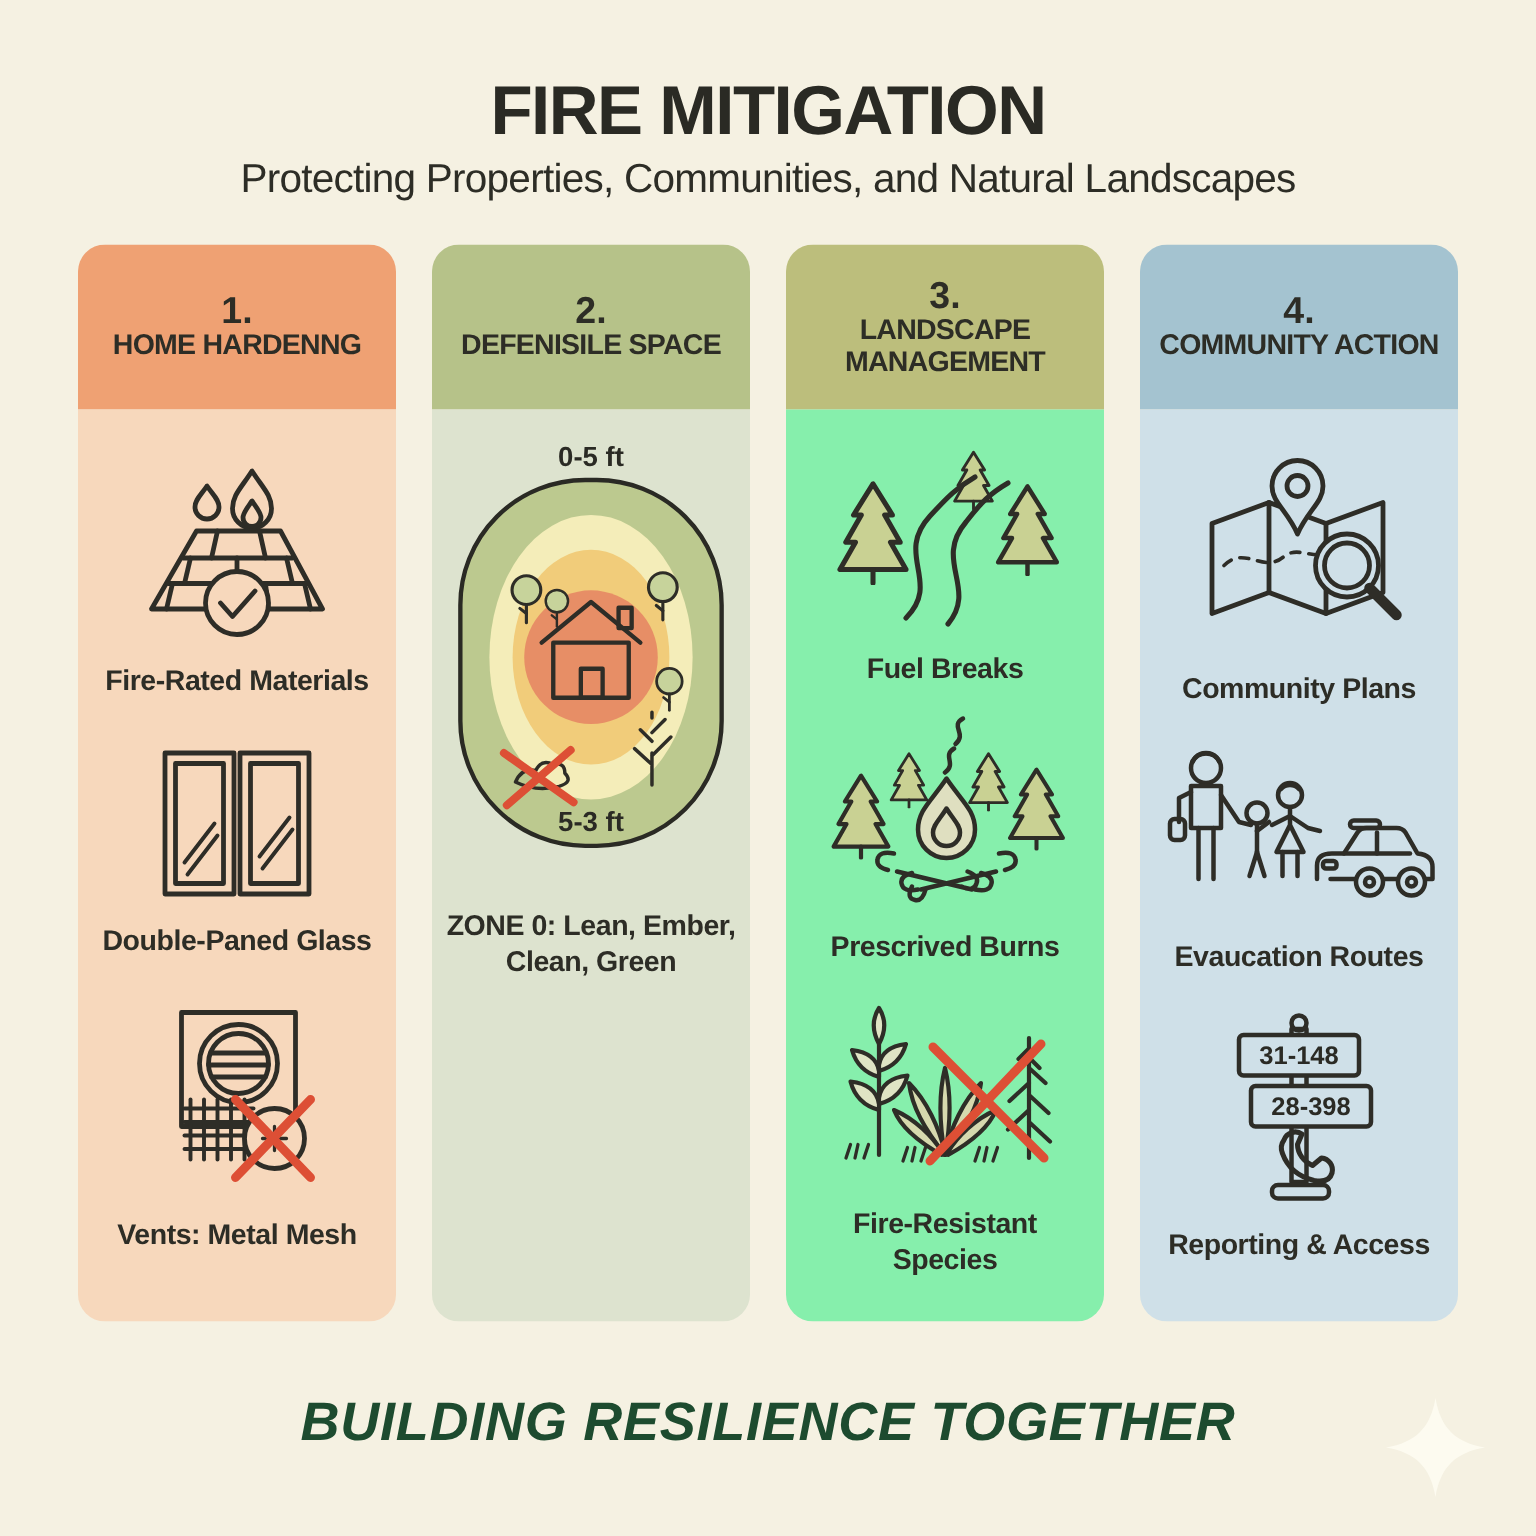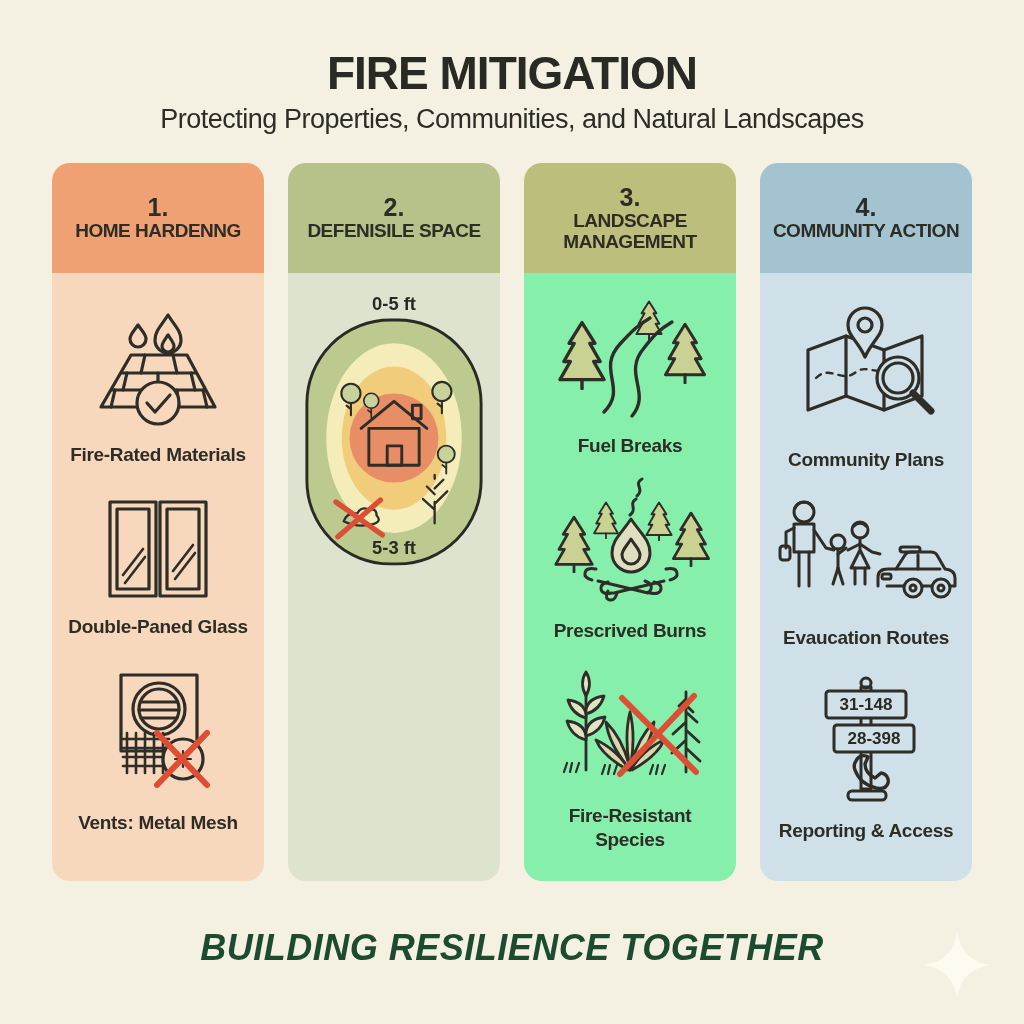--- a/index.html
+++ b/index.html
@@ -196,20 +196,21 @@
             <path d="M48 238 q4 -10 14 -8 q4 -8 12 -4 q8 -2 8 6 q6 6 -4 9 q-16 4 -30 -3 z"></path>
             <path d="M142 240 v-22 m0 8 l-12 -11 m12 5 l13 -13 m-13 3 l-8 -8 m8 2 l9 -9 m-9 -1 v-4"></path>
           </g>
           <g stroke="#dd4f35" stroke-width="5.5" stroke-linecap="round">
             <line x1="40" y1="218" x2="88" y2="252"></line>
             <line x1="86" y1="216" x2="42" y2="254"></line>
           </g>
           <text x="100" y="272" font-size="19" text-anchor="middle">5-3 ft</text>
         </svg>
       </span>
+      <div class="zone-caption">ZONE 0: Lean, Ember, Clean, Green</div>
     </div>
   </div>
 
   <div class="column col3">
     <div class="col-header">
       <div class="col-number">3.</div>
       <div class="col-title">LANDSCAPE MANAGEMENT</div>
     </div>
     <div class="col-body">
       <div class="item">

